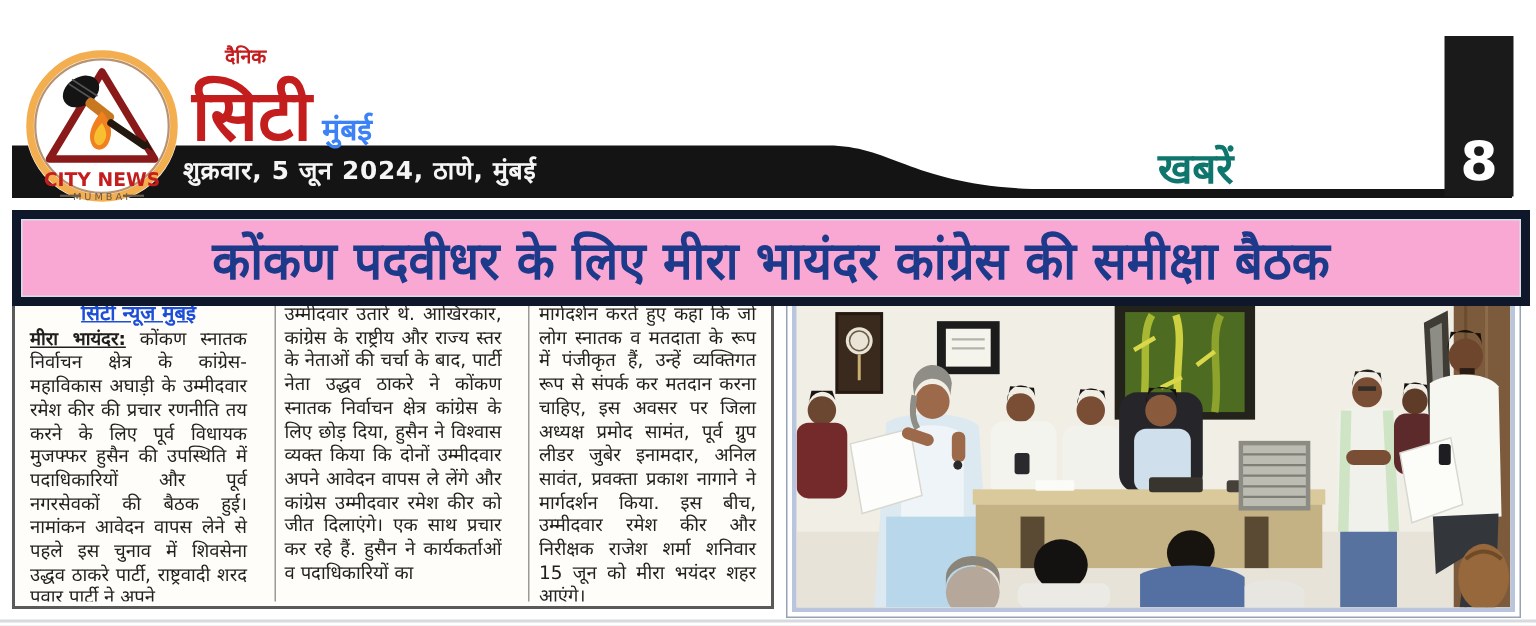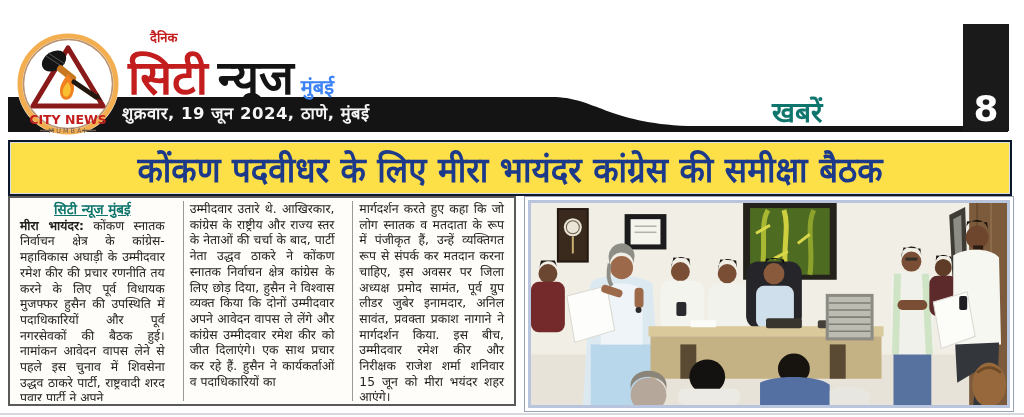--- a/index.html
+++ b/index.html
@@ -19,34 +19,34 @@
   .mast-city{font-size:20px;font-weight:bold;color:#3b82f6;margin-left:7px;font-family:Liberation Serif, serif;}
   .dateline{position:absolute;left:122px;top:101px;z-index:2;color:#f5f5f5;
     font-size:16.5px;font-weight:bold;letter-spacing:.5px;}
   .section-label{position:absolute;left:772px;top:92px;z-index:2;color:#0f766e;
     font-size:28px;font-weight:bold;}
   .pagebox{position:absolute;left:963px;top:24px;width:46px;height:107px;background:#1a1a1a;
     z-index:2;display:flex;align-items:flex-end;justify-content:center;}
   .pagebox span{color:#fff;font-size:36px;font-weight:bold;line-height:1;padding-bottom:4px;}
   
   .headline-box{position:absolute;left:8px;top:140px;width:1000px;height:52px;
-    border:2px solid #0f172a;box-shadow:0 0 0 1px #d7dde8 inset;background:#fde047;
+    border:6px solid #0f172a;box-shadow:0 0 0 1px #d7dde8 inset;background:#f9a8d4;
     display:flex;align-items:center;justify-content:center;z-index:2;}
   .headline-box h1{margin:0;font-size:33px;font-weight:bold;color:#1d3a8a;
     white-space:nowrap;letter-spacing:0;transform:scaleY(1.06);}
   
   .article-box{position:absolute;left:8px;top:196px;width:508px;height:210px;
     border:2px solid #5a5a5a;background:#fffdf9;box-sizing:border-box;
     display:flex;padding:3px 4px;}
   .col{flex:1;padding:1px 6px;font-size:12.3px;line-height:15.7px;color:#201f1d;
     text-align:justify;overflow:hidden;}
   .col + .col{border-left:1px solid #9a9a96;margin-left:12px;}
   .source-line{display:block;text-align:center;font-weight:bold;font-size:13.5px;
-    text-decoration:underline;margin-bottom:1px;color:#0f766e;}
-  .lead{font-weight:bold;}
+    text-decoration:underline;margin-bottom:1px;color:#1d4ed8;}
+  .lead{font-weight:bold;text-decoration:underline;}
   
   .photo-frame{position:absolute;left:524px;top:196px;width:490px;height:216px;
     border:1px solid #97a3b5;background:#ffffff;box-sizing:border-box;padding:3px;}
   .photo-inner{width:100%;height:100%;border:3px solid #b9c4dd;box-sizing:border-box;
     background:#f2efe8;overflow:hidden;}
   .photo-inner svg{display:block;width:100%;height:100%;}
   .bottom-rule{position:absolute;left:0;top:413px;width:1024px;height:2px;background:#d7d9de;}
 </style>
 </head>
 <body>
@@ -79,26 +79,25 @@
     <text x="52" y="94" text-anchor="middle" font-size="12.5" font-weight="bold" fill="#c41d1d" font-family="DejaVu Sans, Liberation Sans, sans-serif">CITY NEWS</text>
     <text x="52" y="103" text-anchor="middle" font-size="6.5" letter-spacing="2" fill="#6a5a4a" font-family="DejaVu Sans, Liberation Sans, sans-serif">MUMBAI</text>
     <line x1="24" y1="100.5" x2="38" y2="100.5" stroke="#6a5a4a" stroke-width="1.5"></line>
     <line x1="66" y1="100.5" x2="80" y2="100.5" stroke="#6a5a4a" stroke-width="1.5"></line>
   </svg>
 
   <div class="masthead">
     <div class="edition">दैनिक</div>
     <div class="mast-row">
       <span class="mast-red">सिटी</span>
-      <span class="mast-black">न्यूज</span>
       <span class="mast-city">मुंबई</span>
     </div>
   </div>
 
-  <div class="dateline">शुक्रवार, 19 जून 2024, ठाणे, मुंबई</div>
+  <div class="dateline">शुक्रवार, 5 जून 2024, ठाणे, मुंबई</div>
   <div class="section-label">खबरें</div>
   <div class="pagebox">
     <span>8</span>
   </div>
 
   <div class="headline-box">
     <h1>कोंकण पदवीधर के लिए मीरा भायंदर कांग्रेस की समीक्षा बैठक</h1>
   </div>
 
   <div class="article-box">

